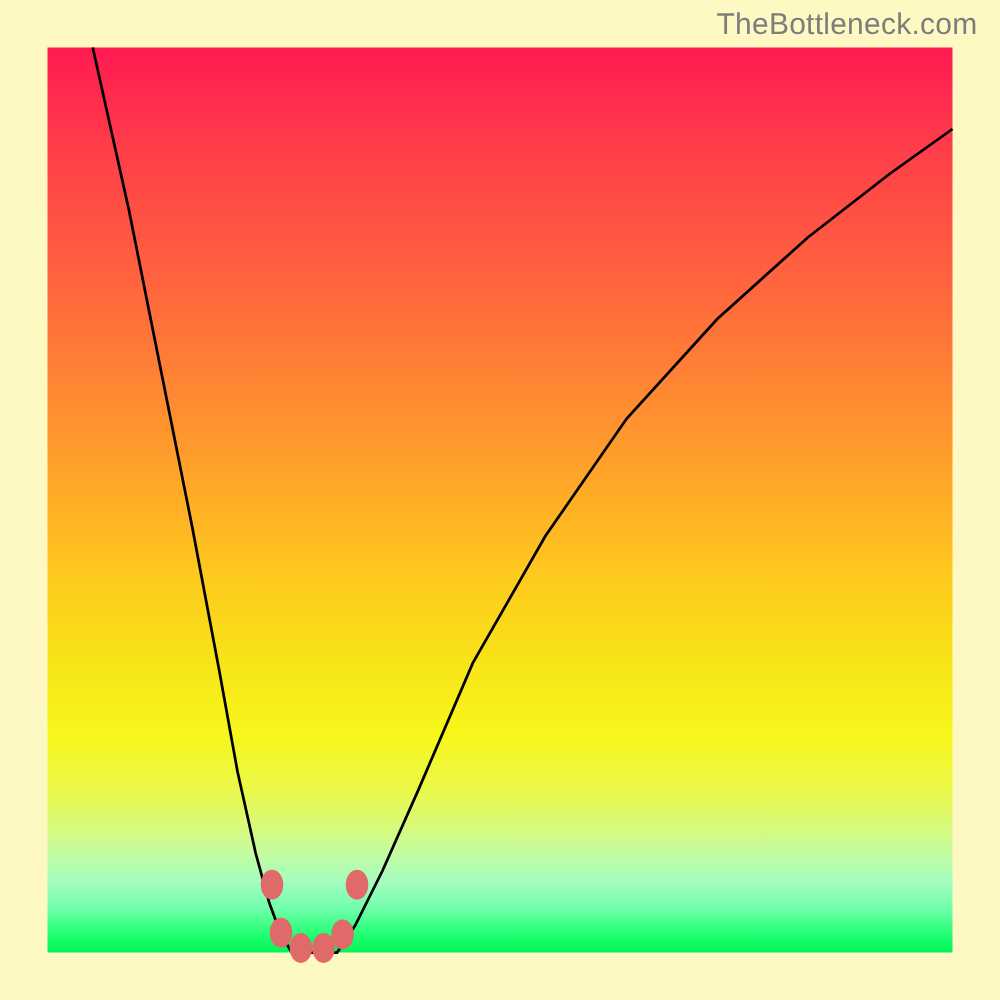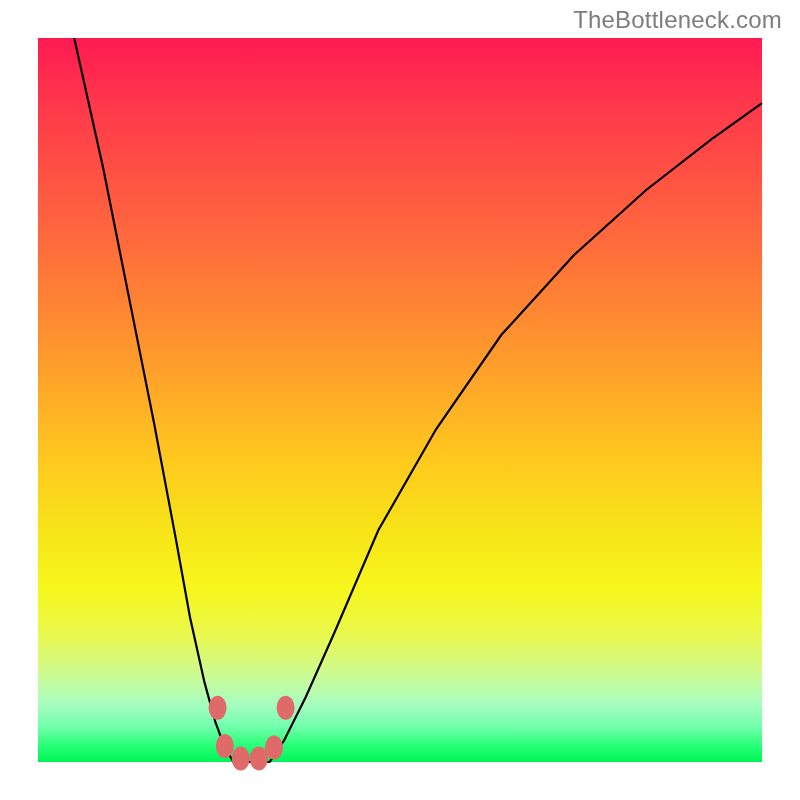--- a/index.html
+++ b/index.html
@@ -10,21 +10,21 @@
     background: #000;
     font-family: Arial, Helvetica, sans-serif;
     overflow: hidden;
   }
   .frame {
     position: absolute;
     top: 0;
     left: 0;
     width: 800px;
     height: 800px;
-    background: #ffffff;
+    background: #fef9c3;
   }
   .plot-area {
     position: absolute;
     top: 38px;
     left: 38px;
     width: 724px;
     height: 724px;
     background: linear-gradient(
       to bottom,
       #ff1a52 0%,

